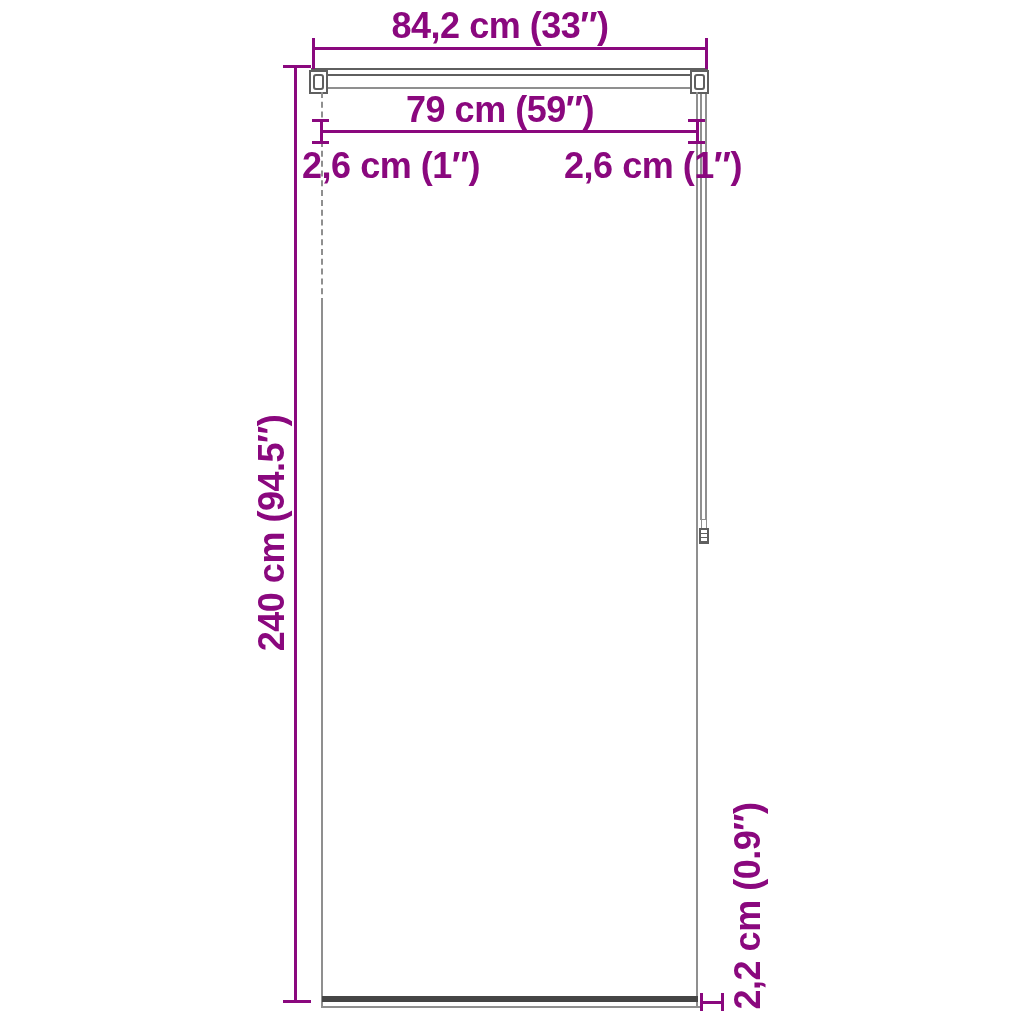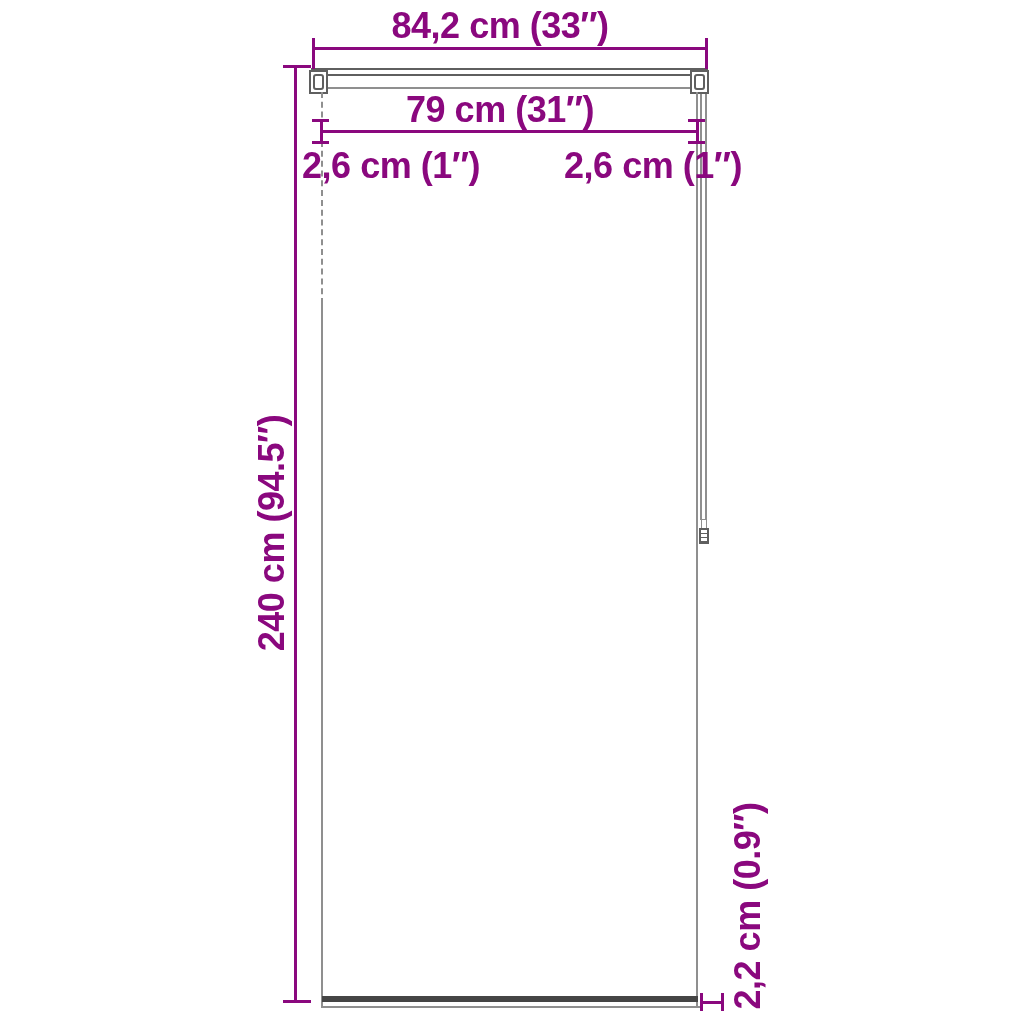--- a/index.html
+++ b/index.html
@@ -50,21 +50,21 @@
   <div class="gline" style="left:700px;top:94px;width:2px;height:426px;"></div>
   <div class="gline" style="left:705px;top:94px;width:2px;height:426px;"></div>
   <div class="box light" style="left:701px;top:519px;width:6px;height:10px;border-width:1.5px;"></div>
   <div class="tassel" style="left:699px;top:528px;width:10px;height:16px;"></div>
 
   <div class="dim-label center" style="left:280px;top:6px;width:440px;">84,2 cm (33″)</div>
   <div class="dline" style="left:313px;top:47px;width:394px;height:3px;"></div>
   <div class="dline" style="left:312px;top:38px;width:3px;height:31px;"></div>
   <div class="dline" style="left:705px;top:38px;width:3px;height:31px;"></div>
 
-  <div class="dim-label center" style="left:330px;top:90px;width:340px;">79 cm (31″)</div>
+  <div class="dim-label center" style="left:330px;top:90px;width:340px;">79 cm (59″)</div>
   <div class="dline" style="left:321px;top:130px;width:377px;height:3px;"></div>
   <div class="dline" style="left:320px;top:120px;width:3px;height:24px;"></div>
   <div class="dline" style="left:312px;top:119px;width:17px;height:3px;"></div>
   <div class="dline" style="left:312px;top:141px;width:17px;height:3px;"></div>
   <div class="dline" style="left:696px;top:120px;width:3px;height:24px;"></div>
   <div class="dline" style="left:688px;top:119px;width:17px;height:3px;"></div>
   <div class="dline" style="left:688px;top:141px;width:17px;height:3px;"></div>
 
   <div class="dim-label center" style="left:296px;top:146px;width:190px;">2,6 cm (1″)</div>
   <div class="dim-label center" style="left:558px;top:146px;width:190px;">2,6 cm (1″)</div>

